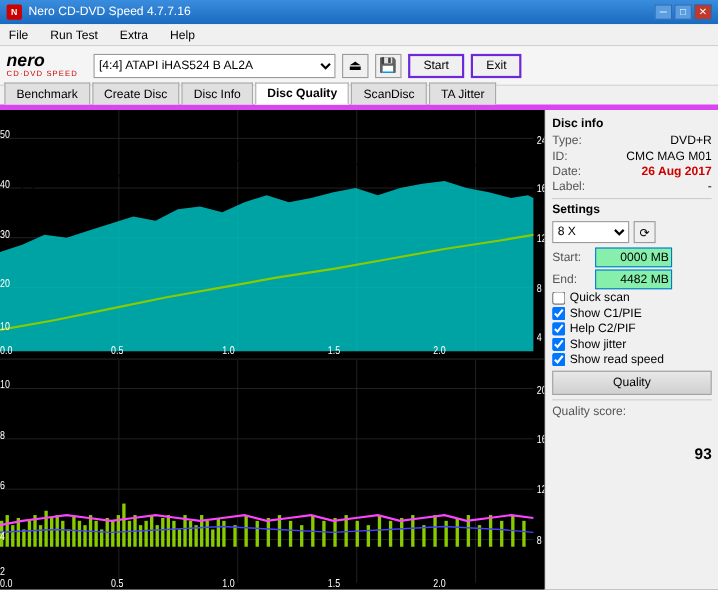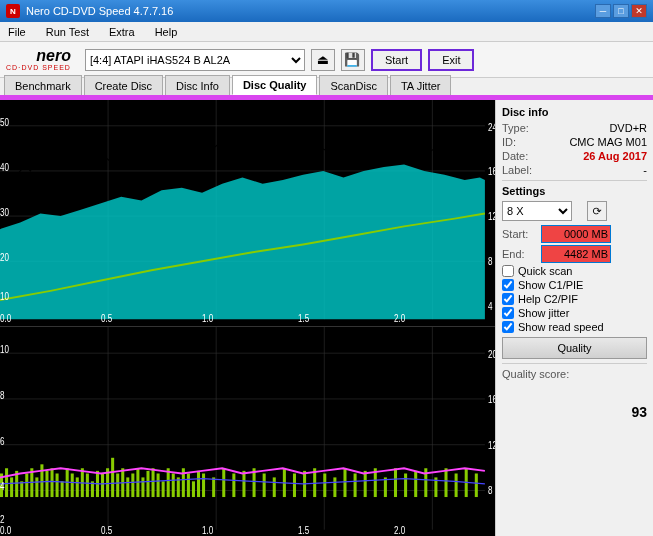--- a/index.html
+++ b/index.html
@@ -81,21 +81,21 @@
       border-bottom: 1px solid #ccc;
       height: 36px;
       display: flex;
       align-items: center;
       padding: 0 6px;
       gap: 6px;
     }
     .nero-logo {
       display: flex;
       flex-direction: column;
-      align-items: flex-end;
+      align-items: flex-start;
       margin-right: 8px;
     }
     .nero-logo-text {
       font-size: 16px;
       font-weight: bold;
       color: #000;
       font-style: italic;
       line-height: 1;
     }
     .nero-logo-sub {
@@ -217,21 +217,21 @@
     .divider {
       height: 1px;
       background: #ccc;
       margin: 4px 0;
     }
 
     .settings-row {
       display: flex;
       align-items: center;
       margin-bottom: 4px;
-      gap: 15px;
+      gap: 4px;
     }
     .speed-select {
       width: 70px;
       height: 20px;
       font-size: 11px;
       border: 1px solid #999;
       background: white;
     }
     .settings-btn {
       width: 20px;
@@ -245,21 +245,21 @@
       font-size: 11px;
     }
 
     .mb-input {
       width: 70px;
       height: 18px;
       font-size: 11px;
       border: 1px solid #0078d4;
       padding: 0 2px;
       text-align: right;
-      background: #ef4444;
+      background: #86efac;
     }
 
     .mb-row {
       display: flex;
       align-items: center;
       margin-bottom: 2px;
       gap: 4px;
     }
     .mb-label { min-width: 35px; color: #555; }
 

